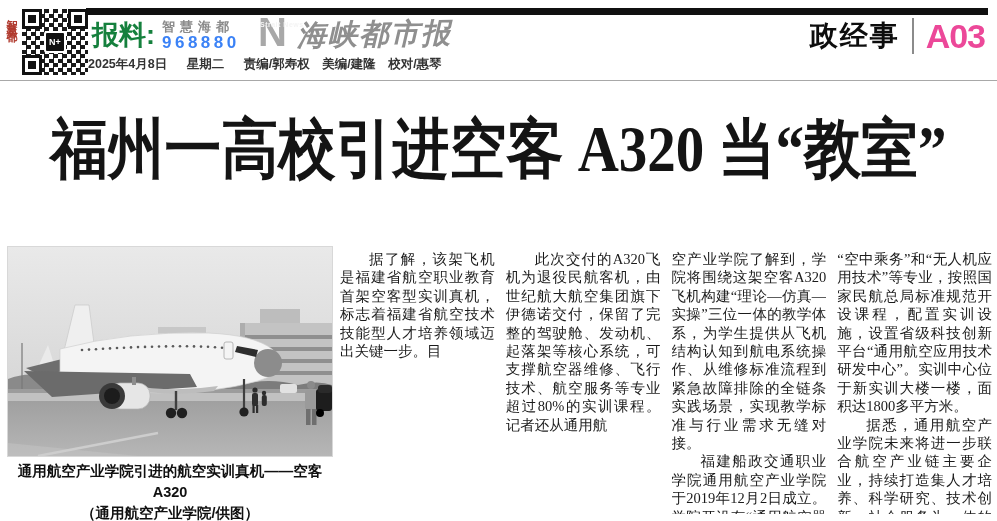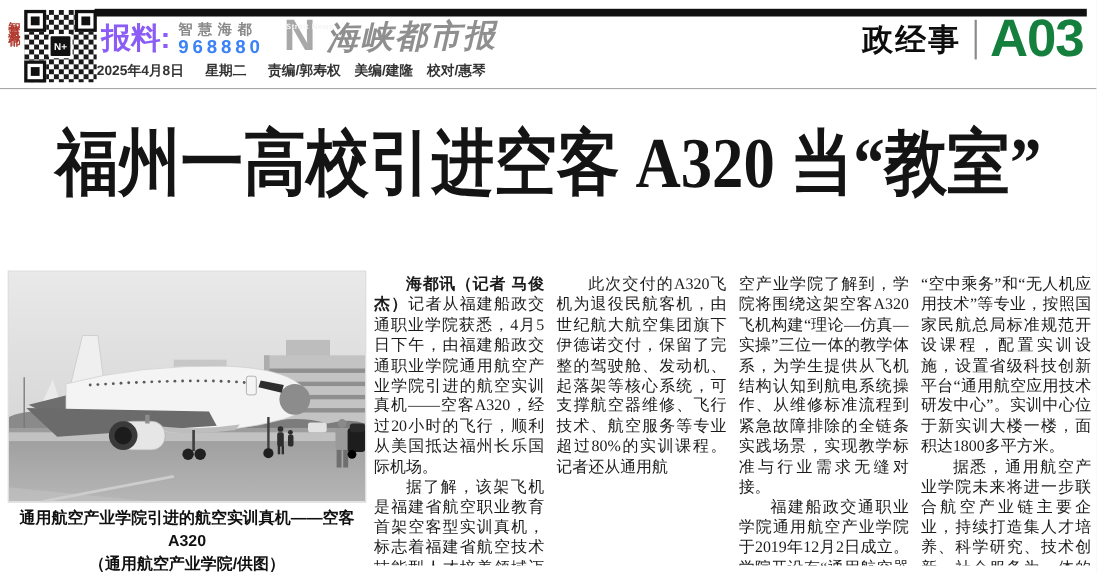--- a/index.html
+++ b/index.html
@@ -15,39 +15,39 @@
       outline:1px solid #fff;}
   .qr .finder{position:absolute;width:14px;height:14px;border:3px solid #111;background:#fff;box-sizing:content-box;}
   .qr .finder::after{content:"";position:absolute;left:3px;top:3px;width:8px;height:8px;background:#111;}
   .qr .tl{left:0;top:0}.qr .tr{right:0;top:0}.qr .bl{left:0;bottom:0}
   .qr-chip{position:absolute;left:50%;top:50%;transform:translate(-50%,-50%);width:18px;height:18px;
            background:#111;color:#fff;font-family:"Liberation Sans",sans-serif;font-size:9px;font-weight:700;
            display:flex;align-items:center;justify-content:center;border:2px solid #fff;border-radius:3px;}
   .topbar{position:absolute;left:86px;top:8px;width:902px;height:7px;background:#101010;}
   .hotline{position:absolute;left:92px;top:20px;display:flex;align-items:flex-start;
            font-family:"Liberation Sans","DejaVu Sans",sans-serif;}
-  .hotline-label{font-size:27px;font-weight:900;color:#8b5cf6;line-height:30px;}
+  .hotline-label{font-size:27px;font-weight:900;color:#15803d;line-height:30px;}
   .hotline-stack{margin-left:7px;line-height:1.05;}
   .hotline-name{font-size:13px;font-weight:700;color:#8a8a8a;letter-spacing:5px;}
   .hotline-number{font-size:17px;font-weight:700;color:#3b82f6;letter-spacing:3.5px;}
   .logo{position:absolute;left:258px;top:14px;display:flex;align-items:flex-start;}
   .logo-n{position:relative;font-family:"Liberation Sans",sans-serif;font-size:40px;font-weight:800;
           color:#a8a8a8;line-height:36px;}
   .logo-en{position:absolute;left:2px;bottom:7px;font-family:"Liberation Sans",sans-serif;
            font-size:7px;font-weight:700;color:#f4f4f4;letter-spacing:.5px;white-space:nowrap;}
   .logo-cn{margin-left:10px;font-size:29px;font-weight:700;font-style:italic;color:#8f8f8f;
            letter-spacing:2px;line-height:40px;transform:rotate(-1deg);}
   .dateline{position:absolute;left:88px;top:56px;font-family:"Liberation Sans","DejaVu Sans",sans-serif;
             font-size:12.5px;font-weight:700;color:#333;}
   .dateline span{margin-right:16px;}
   .section{position:absolute;right:12px;top:16px;display:flex;align-items:center;}
   .section-name{font-size:28px;font-weight:900;color:#0d0d0d;letter-spacing:2px;}
   .section-divider{width:2px;height:36px;background:#8b8b8b;margin:0 12px;}
-  .section-page{font-family:"Liberation Sans","DejaVu Sans",sans-serif;font-size:48px;font-weight:800;
-                color:#15803d;letter-spacing:-1px;line-height:40px;}
+  .section-page{font-family:"Liberation Sans","DejaVu Sans",sans-serif;font-size:34px;font-weight:800;
+                color:#ec4899;letter-spacing:-1px;line-height:40px;}
   .header-rule{position:absolute;left:0;top:80px;width:997px;height:1px;background:#a8a8a8;}
 
   
   .headline{position:absolute;left:12px;top:92px;width:973px;text-align:center;white-space:nowrap;margin-top:20px;}
   .headline span{display:inline-block;font-size:57px;font-weight:900;color:#141414;
                  letter-spacing:0;line-height:66px;transform:scaleY(1.14);transform-origin:center top;}
   .subhead{position:absolute;left:8px;top:176px;width:981px;
            font-family:"Liberation Sans","DejaVu Sans",sans-serif;font-size:25px;line-height:33px;color:#0e0e0e;}
   .subhead .l1{text-indent:2.1em;}
 
@@ -222,21 +222,20 @@
     <circle cx="312" cy="166" r="4" fill="#000"></circle>
   </svg>
 
   <div class="caption">
     <div>通用航空产业学院引进的航空实训真机——空客A320</div>
     <div>（通用航空产业学院/供图）</div>
   </div>
 
   <div class="cols">
     <div class="col">
-      <p class="indent"><b class="lead">海都讯（记者 马俊杰）</b><span>记者从福建船政交通职业学院获悉，4月5日下午，由福建船政交通职业学院通用航空产业学院引进的航空实训真机——空客A320，经过20小时的飞行，顺利从美国抵达福州长乐国际机场。</span></p>
       <p class="indent">据了解，该架飞机是福建省航空职业教育首架空客型实训真机，标志着福建省航空技术技能型人才培养领域迈出关键一步。目</p>
     </div>
     <div class="col">
       <p class="indent">此次交付的A320飞机为退役民航客机，由世纪航大航空集团旗下伊德诺交付，保留了完整的驾驶舱、发动机、起落架等核心系统，可支撑航空器维修、飞行技术、航空服务等专业超过80%的实训课程。记者还从通用航</p>
     </div>
     <div class="col">
       <p>空产业学院了解到，学院将围绕这架空客A320飞机构建“理论—仿真—实操”三位一体的教学体系，为学生提供从飞机结构认知到航电系统操作、从维修标准流程到紧急故障排除的全链条实践场景，实现教学标准与行业需求无缝对接。</p>
       <p class="indent">福建船政交通职业学院通用航空产业学院于2019年12月2日成立。学院开设有“通用航空器维修”“飞机机电设备维修”</p>
     </div>
     <div class="col">

